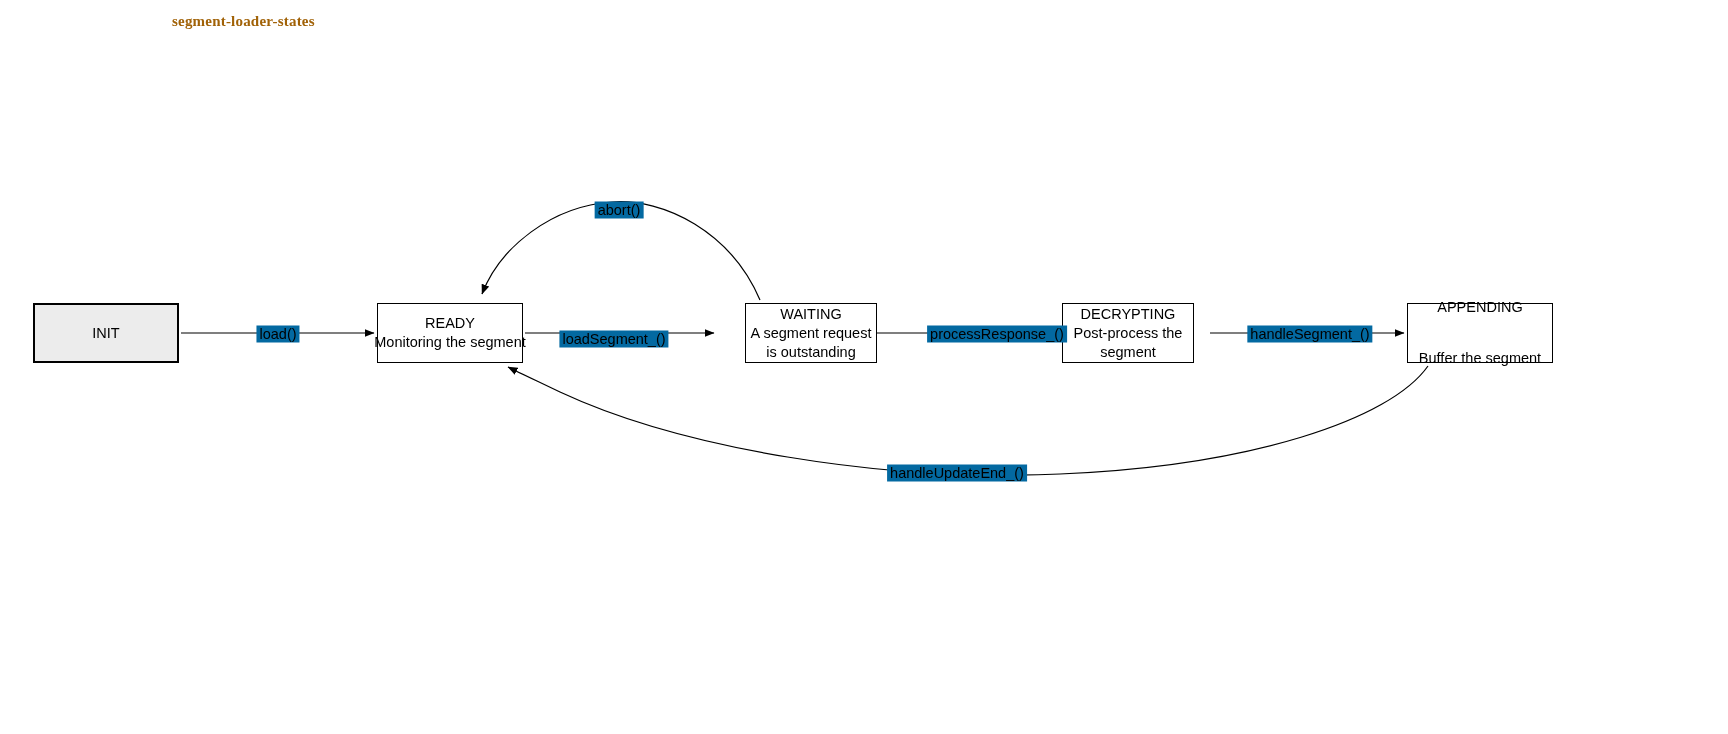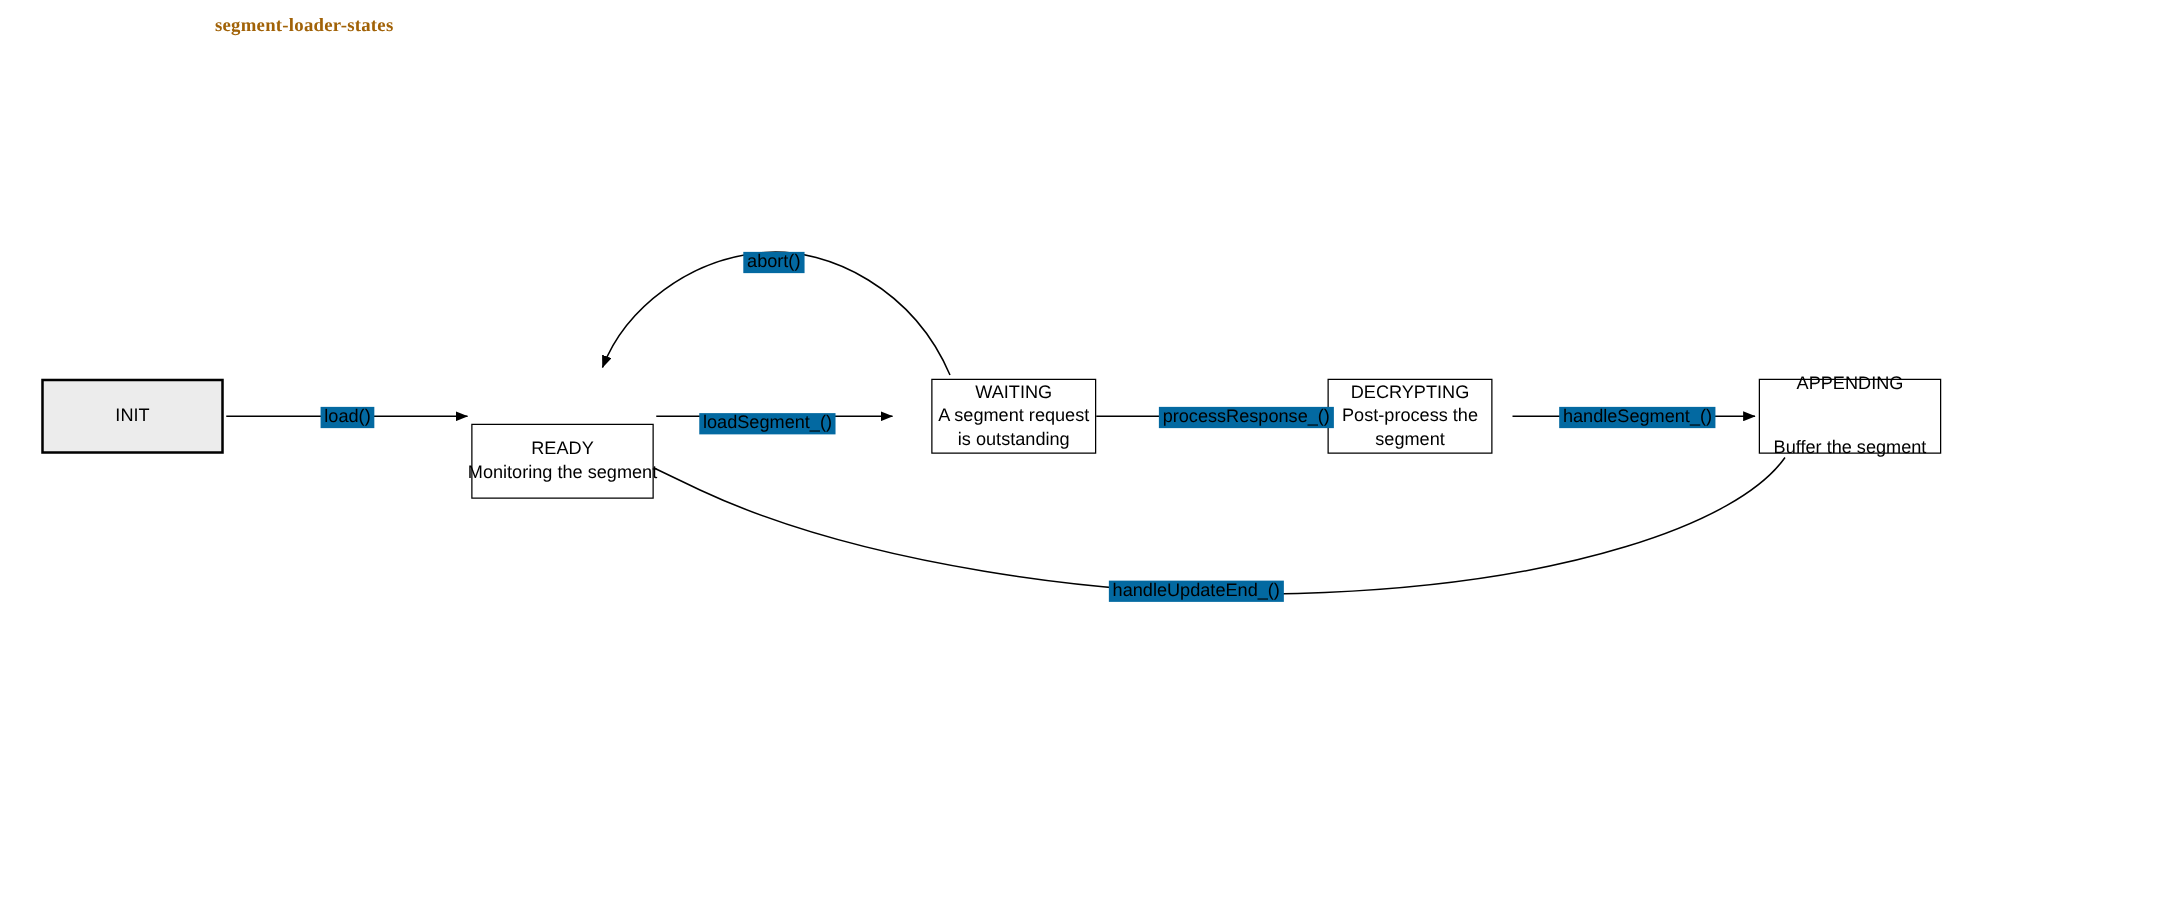--- a/index.html
+++ b/index.html
@@ -88,21 +88,21 @@
   <path d="M 760 300 C 731 232 664 198 612 202 C 552 206 500 247 482 294" fill="none" stroke="#000000" stroke-width="1.2" marker-end="url(#arrowhead)"></path>
 
   <path d="M 1428 366 C 1390 420 1250 466 1060 474 C 880 482 680 448 560 392 C 535 380 518 372 508 367" fill="none" stroke="#000000" stroke-width="1.2" marker-end="url(#arrowhead)"></path>
 </svg>
 
 <div class="state-node initial" style="left:33px; top:303px; width:146px; height:60px;">
   <span class="node-line">INIT</span>
   <span class="node-line"></span>
 </div>
 
-<div class="state-node" style="left:377px; top:303px; width:146px; height:60px;margin-top:36px;">
+<div class="state-node" style="left:377px; top:303px; width:146px; height:60px;">
   <span class="node-line">READY</span>
   <span class="node-line">Monitoring the segment</span>
 </div>
 
 <div class="state-node" style="left:745px; top:303px; width:132px; height:60px;">
   <span class="node-line">WAITING</span>
   <span class="node-line">A segment request
 is outstanding</span>
 </div>
 

